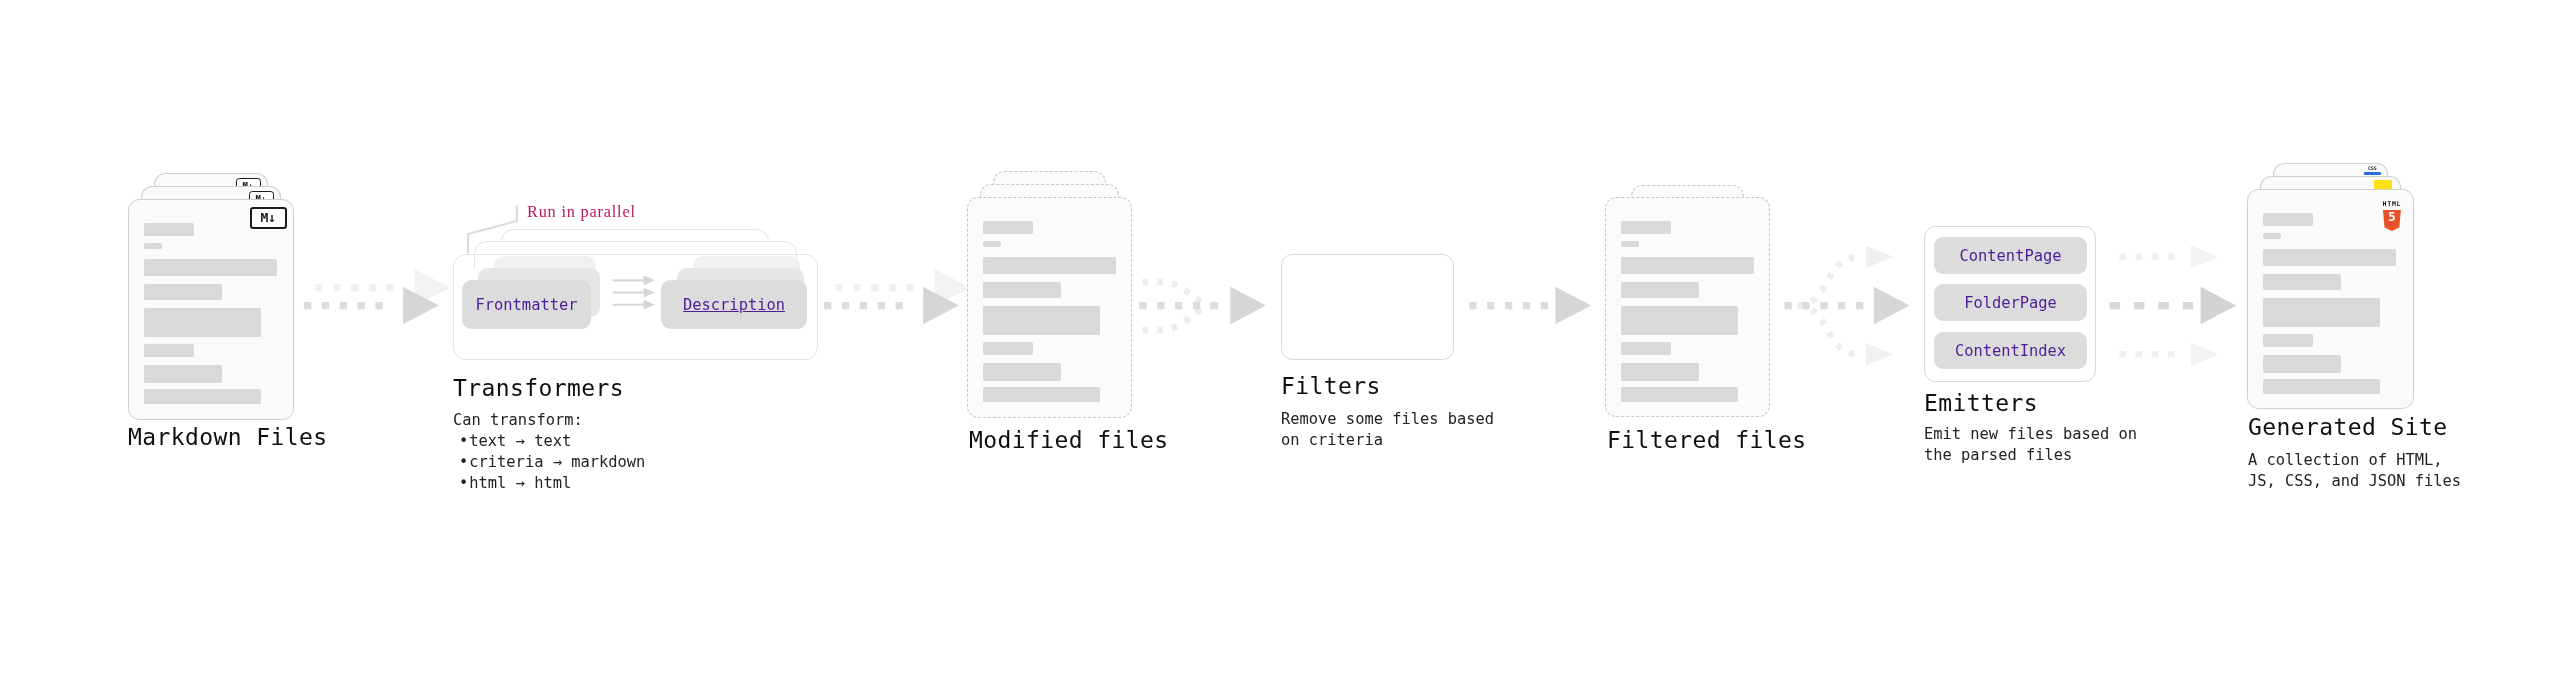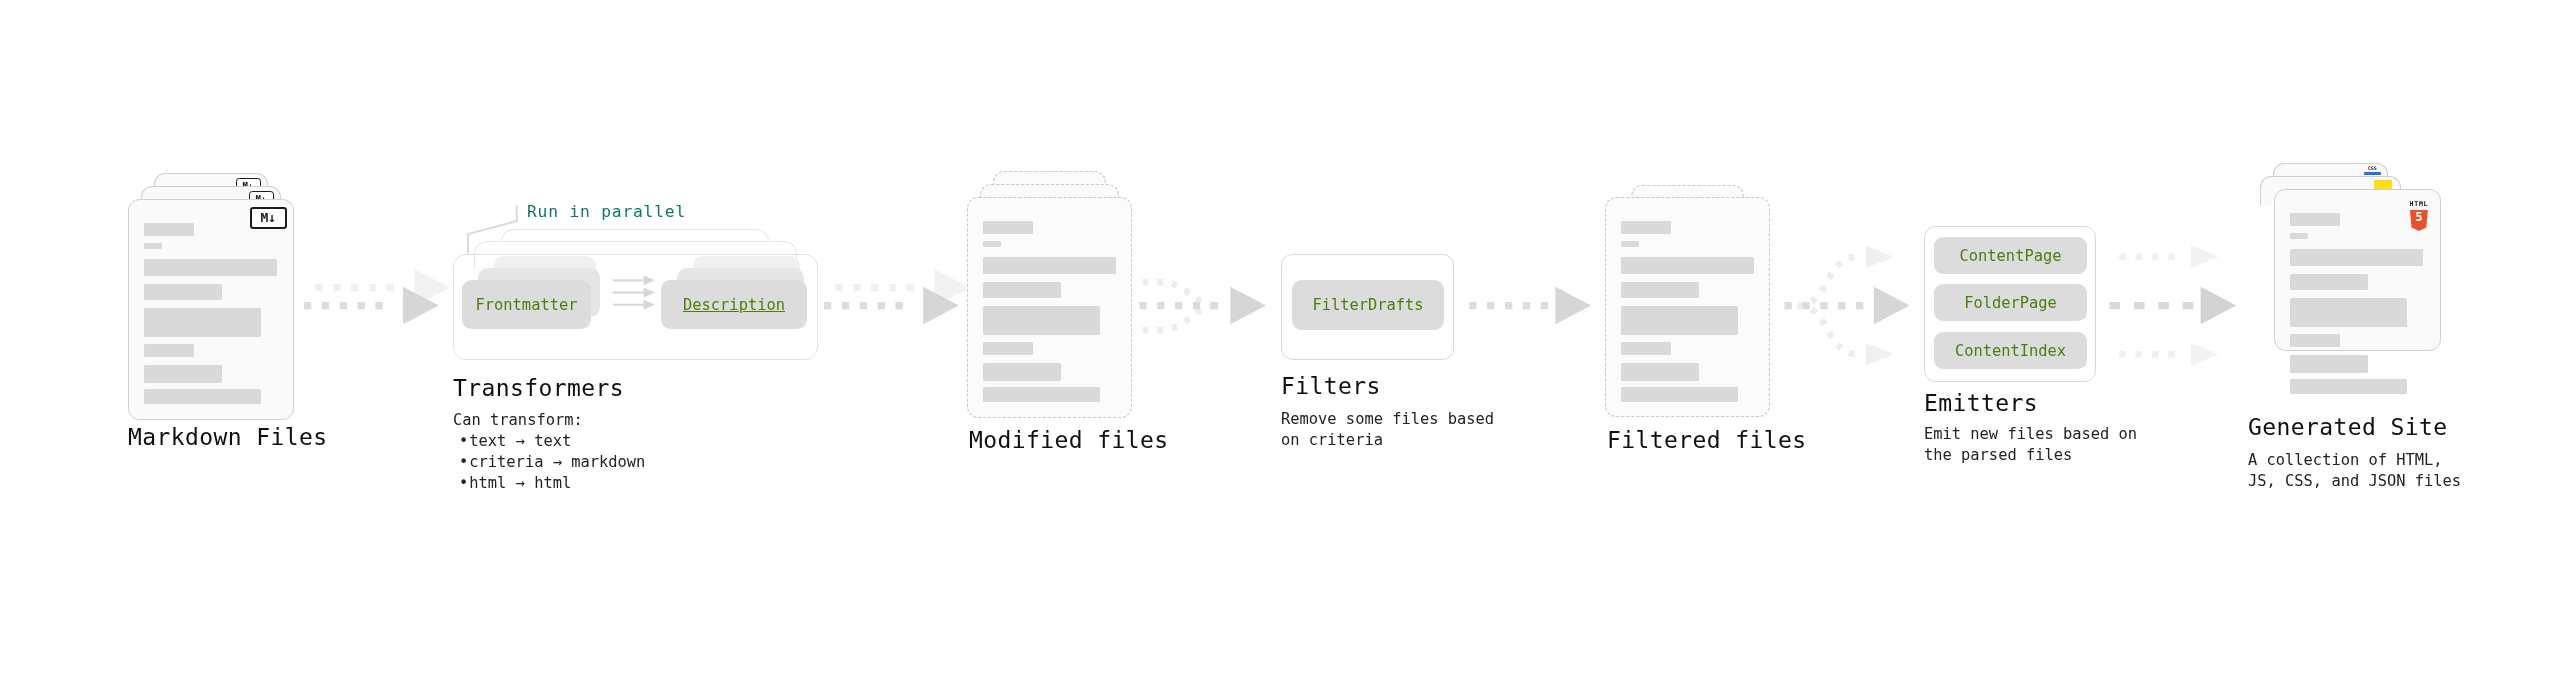--- a/index.html
+++ b/index.html
@@ -47,28 +47,28 @@
 
   
   .frame{position:absolute;border:1.6px solid #e2e2e2;border-radius:13px;box-sizing:border-box;background:transparent;}
   .frame.strip{height:28px;border-bottom:none;border-radius:13px 13px 0 0;background:#ffffff;border-color:#e6e6e6;}
 
   
   .holder{position:absolute;border:1.6px solid #d9d9d9;border-radius:11.4px;box-sizing:border-box;background:#ffffff;}
 
   
   .chip{position:absolute;display:flex;align-items:center;justify-content:center;
-    background:#dcdcdc;border-radius:9.8px;font-size:15.4px;color:#4d7c0f;box-sizing:border-box;}
+    background:#dcdcdc;border-radius:9.8px;font-size:15.4px;color:#4c1d95;box-sizing:border-box;}
   .chip.g1{background:#e6e6e6;}
   .chip.g2{background:#f0f0f0;}
 
   
   .title{position:absolute;font-size:23px;letter-spacing:0.4px;color:#0f0f0f;white-space:nowrap;}
   .desc{position:absolute;font-size:15.4px;line-height:21px;color:#222;white-space:nowrap;}
-  .note{position:absolute;font-size:16.3px;color:#0f766e;white-space:nowrap;letter-spacing:0.8px;}
+  .note{position:absolute;font-size:16.3px;color:#be185d;white-space:nowrap;letter-spacing:0.8px;font-family:Liberation Serif, serif;}
   .brow{display:flex;}
   .blt{width:11.4px;text-align:center;margin-left:4.9px;}
 </style>
 </head>
 <body>
 
 <div class="stage">
 
   <svg class="layer" width="2576" height="681" viewBox="0 0 3170 838">
 
@@ -209,23 +209,20 @@
         <div class="bar b5"></div>
           <div class="bar b6"></div>
           <div class="bar b7"></div>
           <div class="bar b8"></div>
       </div>
     </div>
   </div>
   <div class="title" style="left:969px;top:427px;">Modified files</div>
 
   <div class="holder" style="left:1281px;top:254px;width:173px;height:106px;"></div>
-  <div class="chip" style="left:1292px;top:280px;width:152px;height:50px;">
-    <span>FilterDrafts</span>
-  </div>
   <div class="title" style="left:1281px;top:373px;">Filters</div>
   <div class="desc" style="left:1281px;top:409px;">
     <div>Remove some files based</div>
     <div>on criteria</div>
   </div>
 
   <div>
     <div class="tab dashed" style="left:1631px;top:185px;width:113px;"></div>
     <div class="doc dashed" style="left:1605px;top:197px;width:165px;height:220px;">
       <div class="bars">
@@ -261,21 +258,21 @@
   <div>
     <div class="tab" style="left:2273px;top:163px;width:115px;">
       <span class="cssico">
         <span class="css-t">CSS</span>
         <span class="css-bar" style="display:block;"></span>
       </span>
     </div>
     <div class="tab" style="left:2260px;top:176px;width:141px;">
       <span class="jsico"></span>
     </div>
-    <div class="doc" style="left:2247px;top:189px;width:167px;height:162px;margin-left:27px;">
+    <div class="doc" style="left:2247px;top:189px;width:167px;height:220px;">
       <span class="html5">
         <span class="h5-text">HTML</span>
         <span class="h5-shield" style="display:flex;">
             <span>5</span>
           </span>
       </span>
       <div class="bars">
         <div class="bar b1"></div>
           <div class="bar b2"></div>
           <div class="bar b3"></div>

